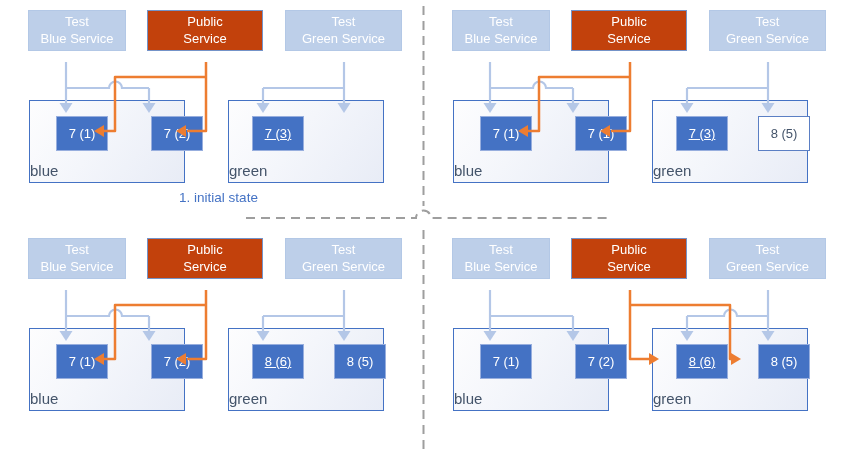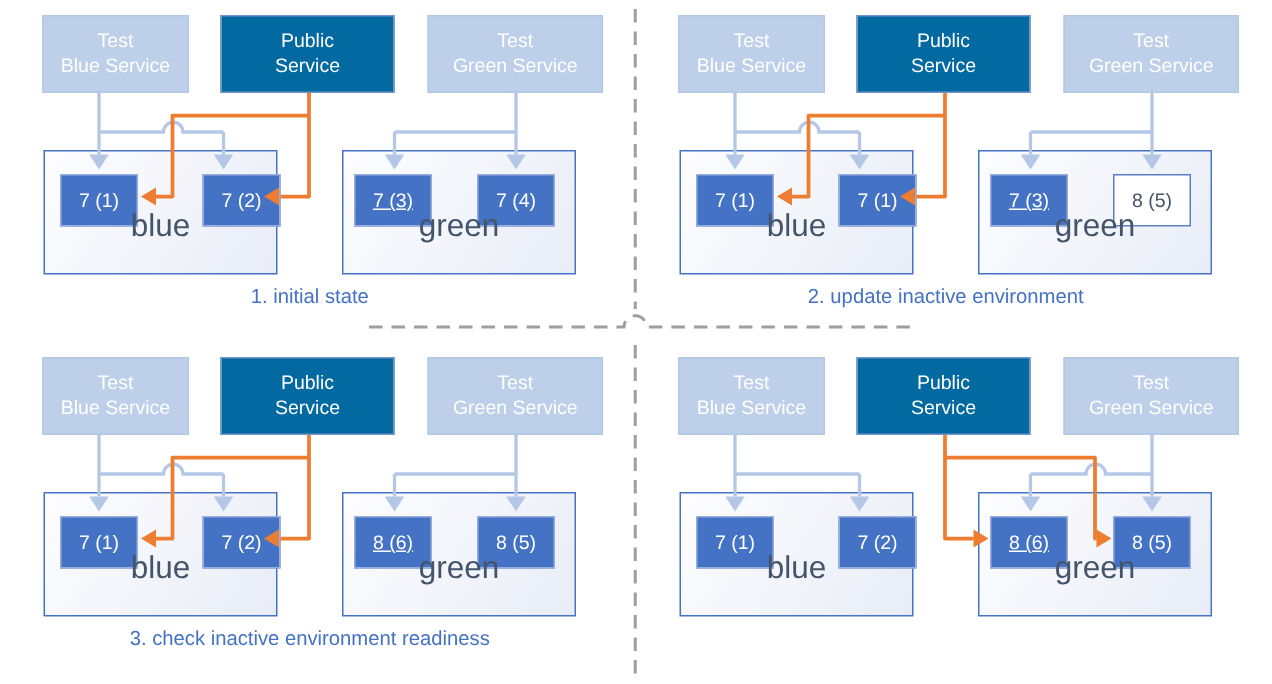--- a/index.html
+++ b/index.html
@@ -1,43 +1,43 @@
 <!DOCTYPE html>
 <html><head>
 <meta charset="utf-8">
 <style>
   html,body{margin:0;padding:0;background:#fff;}
   .canvas{position:relative;width:848px;height:456px;background:#ffffff;
           font-family:"Liberation Sans",sans-serif;overflow:hidden;}
   .quadrant{position:absolute;width:424px;height:228px;}
   .q1{left:0;top:0}.q2{left:424px;top:0}.q3{left:0;top:228px}.q4{left:424px;top:228px}
 
-  .svc{position:absolute;top:10px;height:52px;box-sizing:border-box;
+  .svc{position:absolute;top:10px;height:41px;box-sizing:border-box;
        display:flex;flex-direction:column;justify-content:center;align-items:center;
        color:#ffffff;font-size:13px;line-height:1.3;text-align:center;}
   .svc.light{background:#BDCFE9;border:1px solid #B3C8E6;}
-  .svc.public{background:#0369a1;border:1px solid #7493C8;}
+  .svc.public{background:#c2410c;border:1px solid #7493C8;}
   .svc-blue{left:28px;width:98px;}
   .svc-public{left:147px;width:116px;}
   .svc-green{left:285px;width:117px;}
 
   .env{position:absolute;top:100px;width:156px;height:83px;box-sizing:border-box;
        border:1px solid #4472C4;
        background:linear-gradient(125deg,#fdfdfe 0%,#f4f6fb 45%,#e8ecf6 100%);}
   .env-blue{left:29px;} .env-green{left:228px;}
-  .env-label{position:absolute;bottom:19px;left:0;right:0;text-align:center;
-             color:#44546A;font-size:21px;}
+  .env-label{position:absolute;bottom:3px;left:0;right:0;text-align:left;
+             color:#44546A;font-size:15px;}
   .pod{position:absolute;top:15px;width:52px;height:35px;box-sizing:border-box;
        background:#4472C4;border:1px solid #97AEDE;color:#ffffff;font-size:13px;
-       display:flex;align-items:center;justify-content:center;}
+       display:flex;align-items:center;justify-content:center;margin-left:16px;}
   .pod.hollow{background:#ffffff;border:1px solid #5B7FC4;color:#44546A;}
   .pod.pA{left:10px;} .pod.pB{left:105px;}
   .env-green .pod.pA{left:7px;text-decoration:underline;} .env-green .pod.pB{left:89px;}
 
-  .caption{position:absolute;top:190px;left:0;width:413px;text-align:center;
+  .caption{position:absolute;top:190px;left:12px;width:413px;text-align:center;
            color:#4472C4;font-size:13.5px;}
   .arrows{position:absolute;left:0;top:0;pointer-events:none;}
   .divider{position:absolute;left:0;top:0;pointer-events:none;}
 </style>
 </head>
 <body>
 
 <div class="canvas">
 
   <section class="quadrant q1">
@@ -53,21 +53,20 @@
       <span>Test</span>
       <span>Green Service</span>
     </div>
     <div class="env env-blue">
       <div class="pod pA">7 (1)</div>
       <div class="pod pB">7 (2)</div>
       <div class="env-label">blue</div>
     </div>
     <div class="env env-green">
       <div class="pod pA">7 (3)</div>
-      <div class="pod pB">7 (4)</div>
       <div class="env-label">green</div>
     </div>
     <svg class="arrows" width="424" height="228" viewBox="0 0 424 228">
       <g stroke="#B4C7E7" stroke-width="2.2" fill="none">
         <path d="M66 62 V103"></path>
         <path d="M66 88 H109 A6.5 6.5 0 0 1 122 88 H149"></path>
         <path d="M149 88 V103"></path>
         <path d="M344 62 V103"></path>
         <path d="M263 88 H344"></path>
         <path d="M263 88 V103"></path>
@@ -130,21 +129,20 @@
       </g>
       <g stroke="#ED7D31" stroke-width="2.5" fill="none" stroke-linejoin="round">
         <path d="M206 62 V131 H187"></path>
         <path d="M206 77 H115 V131 H104"></path>
       </g>
       <g fill="#ED7D31">
         <polygon points="186,125 186,137 176,131"></polygon>
         <polygon points="104,125 104,137 94,131"></polygon>
       </g>
     </svg>
-    <div class="caption">2. update inactive environment</div>
   </section>
 
   <section class="quadrant q3">
     <div class="svc light svc-blue">
       <span>Test</span>
       <span>Blue Service</span>
     </div>
     <div class="svc public svc-public">
       <span>Public</span>
       <span>Service</span>
@@ -180,21 +178,20 @@
       </g>
       <g stroke="#ED7D31" stroke-width="2.5" fill="none" stroke-linejoin="round">
         <path d="M206 62 V131 H187"></path>
         <path d="M206 77 H115 V131 H104"></path>
       </g>
       <g fill="#ED7D31">
         <polygon points="186,125 186,137 176,131"></polygon>
         <polygon points="104,125 104,137 94,131"></polygon>
       </g>
     </svg>
-    <div class="caption">3. check inactive environment readiness</div>
   </section>
 
   <section class="quadrant q4">
     <div class="svc light svc-blue">
       <span>Test</span>
       <span>Blue Service</span>
     </div>
     <div class="svc public svc-public">
       <span>Public</span>
       <span>Service</span>

